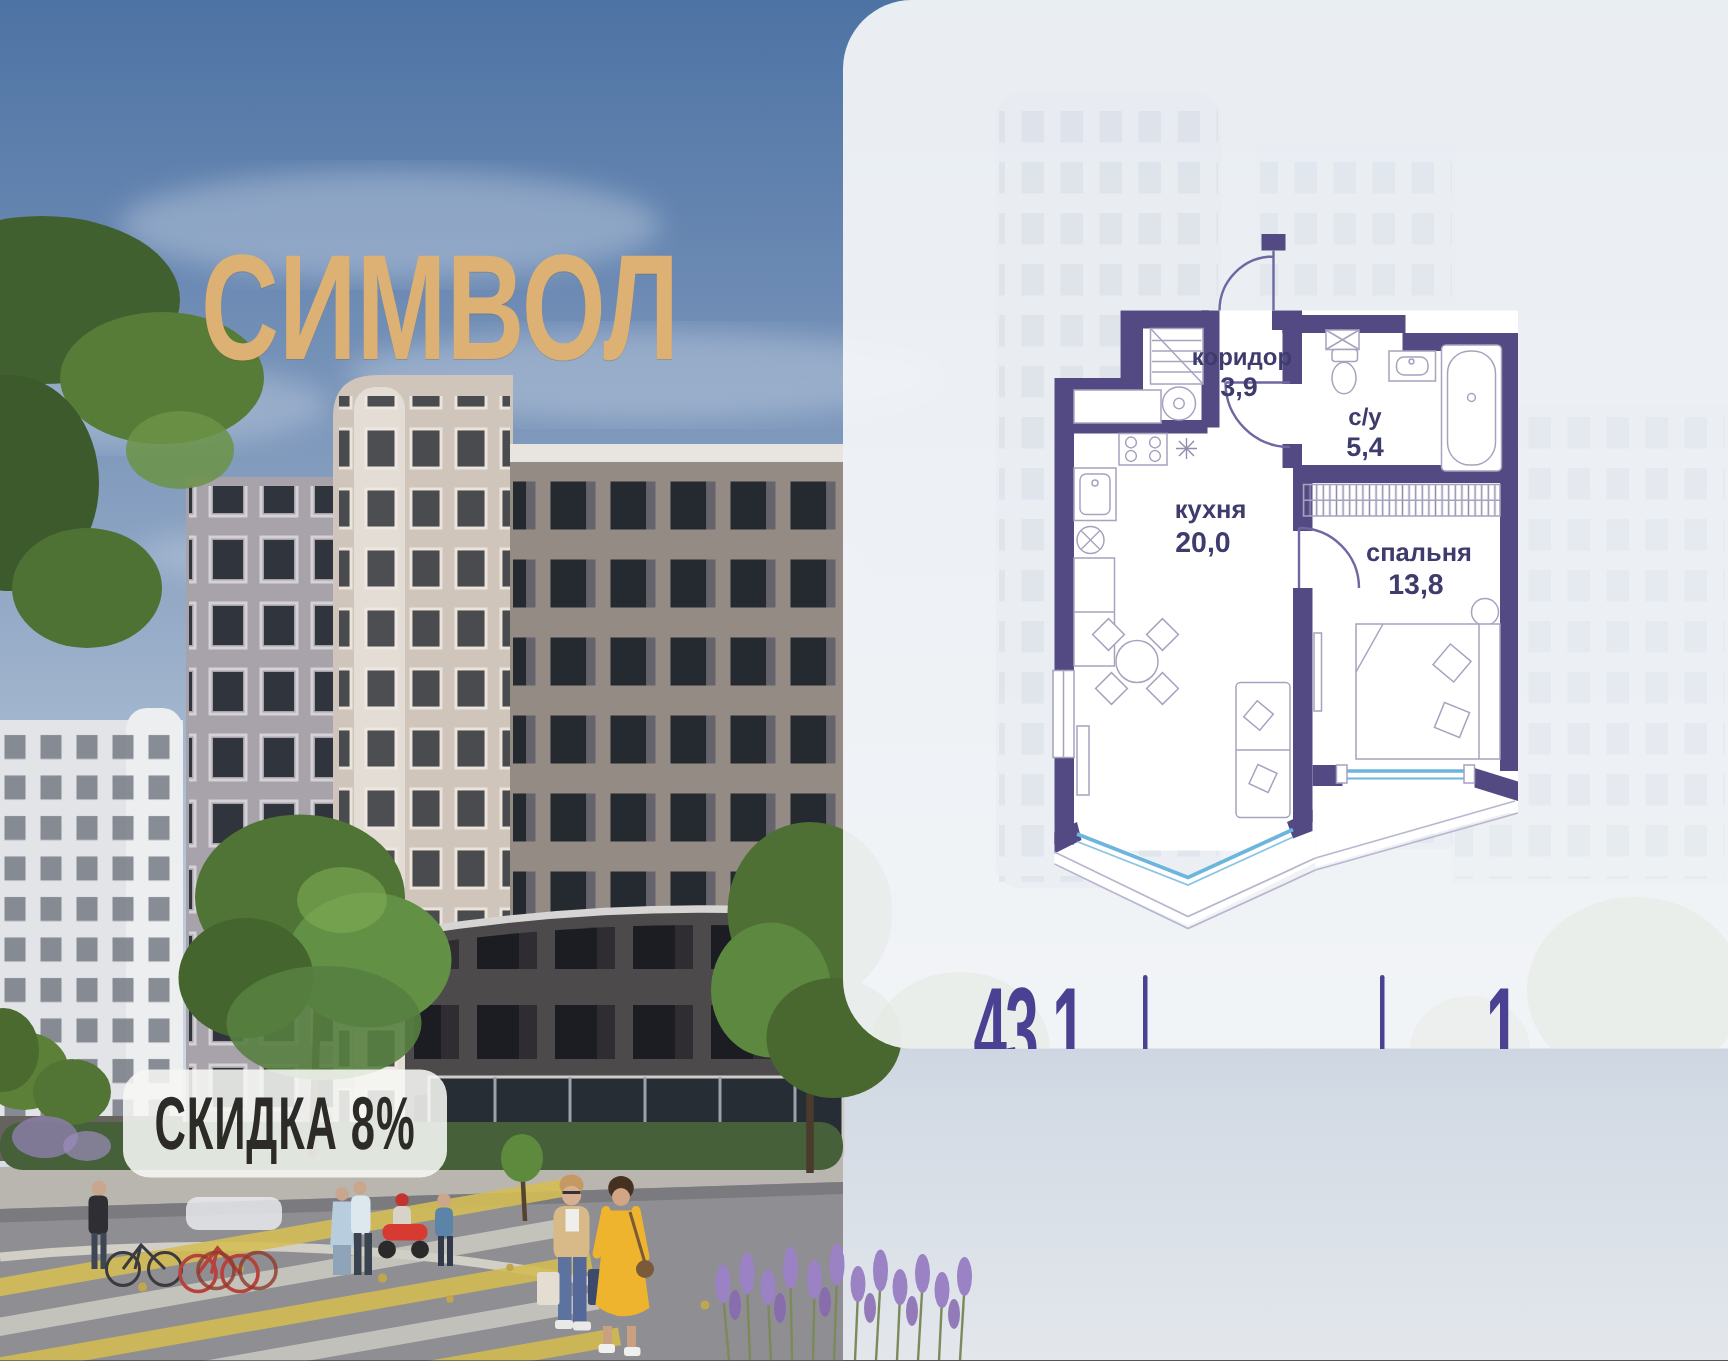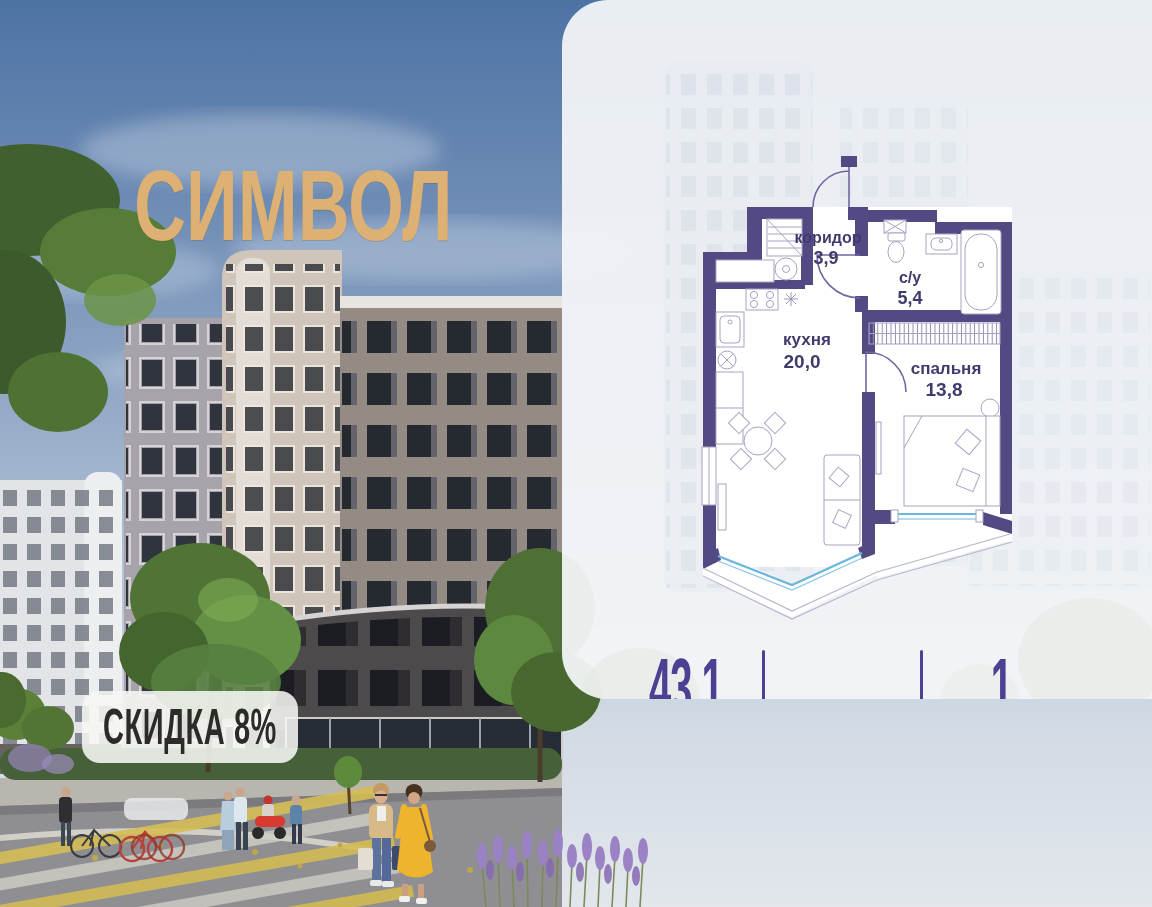--- a/index.html
+++ b/index.html
@@ -4,21 +4,21 @@
 <style>
   html,body{margin:0;padding:0;background:#222;}
   .stage{position:relative;width:1152px;height:907px;overflow:hidden;
          font-family:"Liberation Sans",sans-serif;
          background:linear-gradient(180deg,#4d73a4 0%,#6d8bb4 22%,#8fa6c4 42%,#b3c2d6 62%,#d2dae4 80%,#e3e7ec 100%);}
   svg{display:block;}
   .logo{position:absolute;left:72px;top:148px;width:346px;z-index:30;}
   .logo span{display:inline-block;font-size:100px;font-weight:700;letter-spacing:0px;
              transform:scaleX(.72);transform-origin:center;white-space:nowrap;
              color:var(--gold,#dcb173);text-shadow:0 1px 0 rgba(120,80,20,.25);}
-  .badge{position:absolute;left:82px;top:691px;width:216px;height:72px;z-index:30;
+  .badge{position:absolute;left:82px;top:713px;width:216px;height:72px;z-index:30;
          background:rgba(246,247,244,.88);border-radius:18px;
          display:flex;align-items:center;justify-content:center;}
   .badge span{display:inline-block;font-size:50px;font-weight:700;letter-spacing:1px;
               transform:scaleX(.58);transform-origin:center;white-space:nowrap;color:#2c2b28;}
   .panel{position:absolute;left:562px;top:0;width:590px;height:699px;z-index:20;
          background:rgba(243,245,248,.94);border-radius:46px 0 0 46px;overflow:hidden;}
   .ghost{position:absolute;left:0;top:0;}
   .plan{position:absolute;left:131px;top:153px;}  
   .stats{position:absolute;left:0;top:638px;width:590px;height:120px;}
   .stat{position:absolute;top:16px;text-align:center;}

